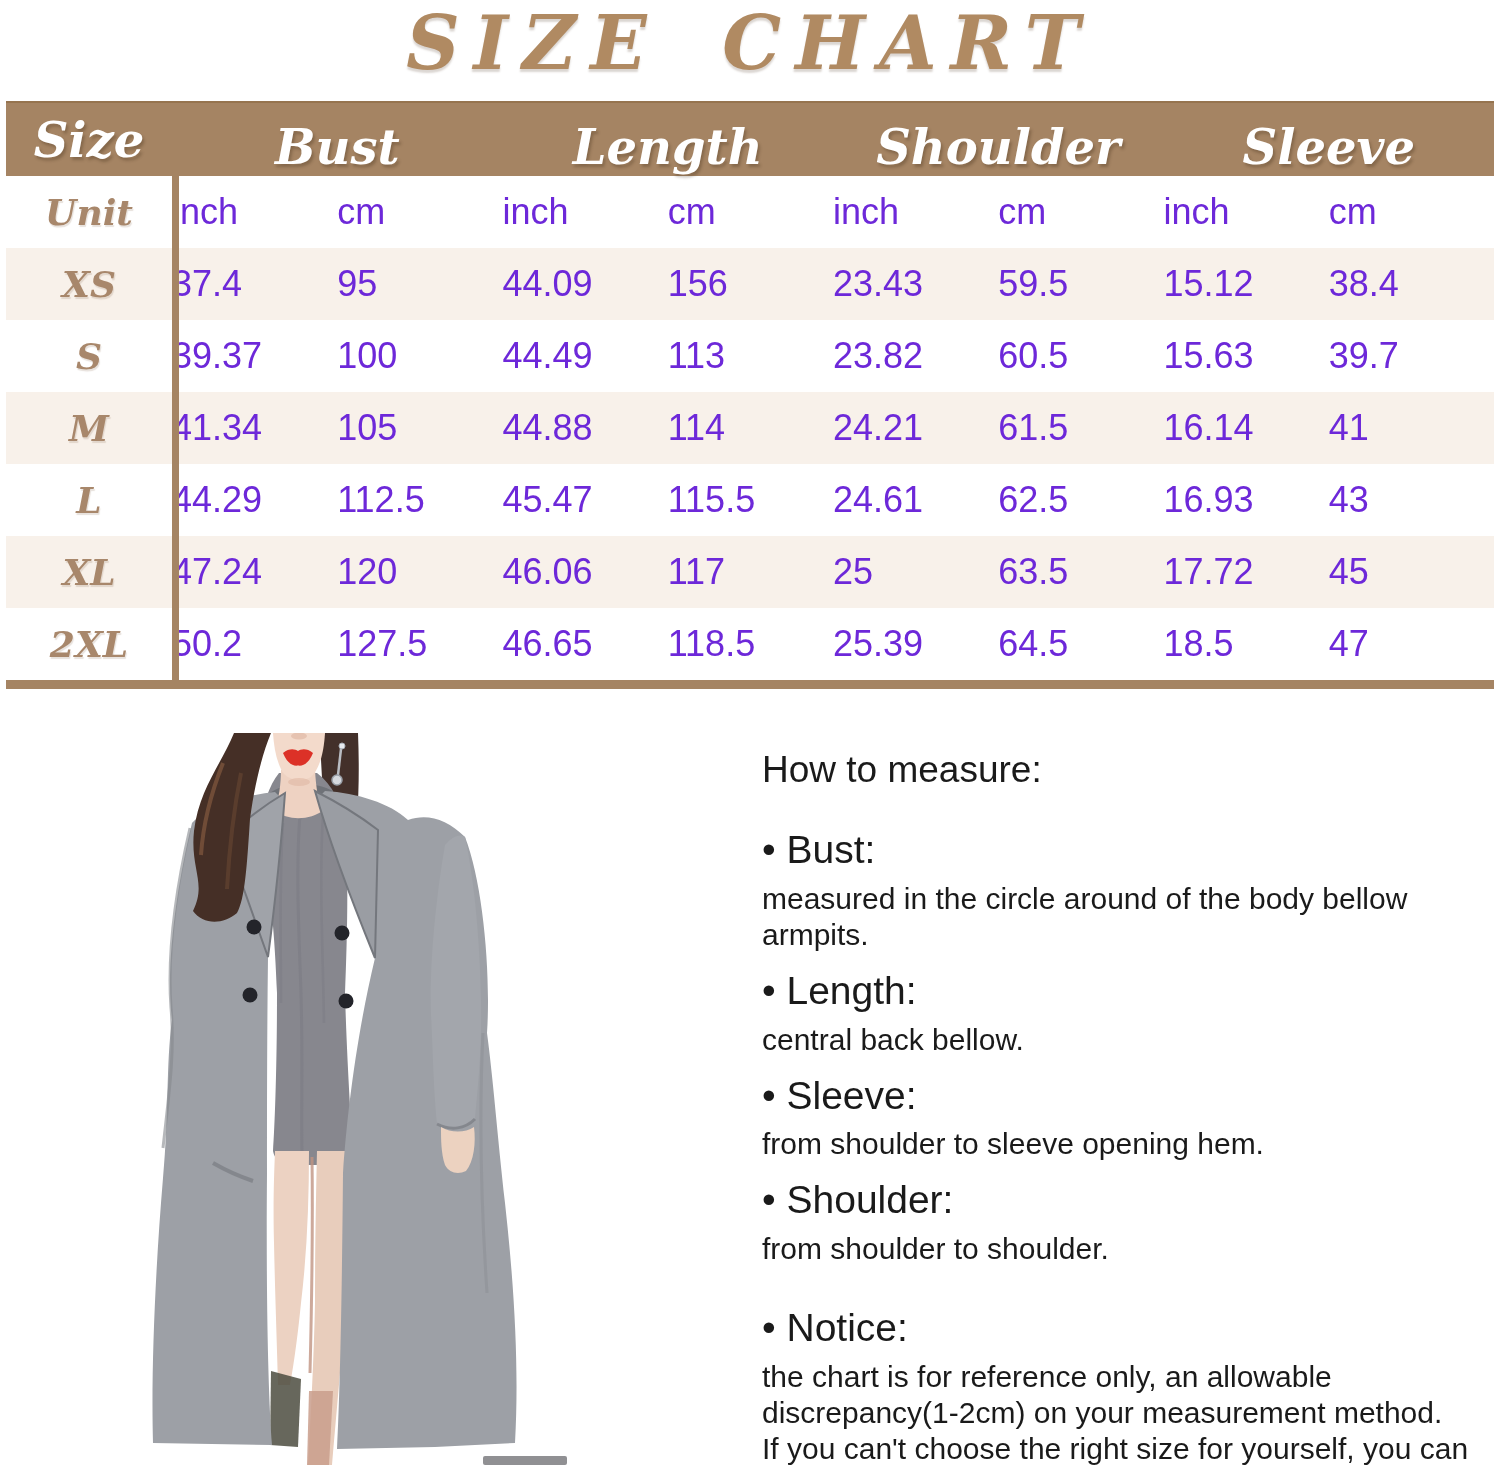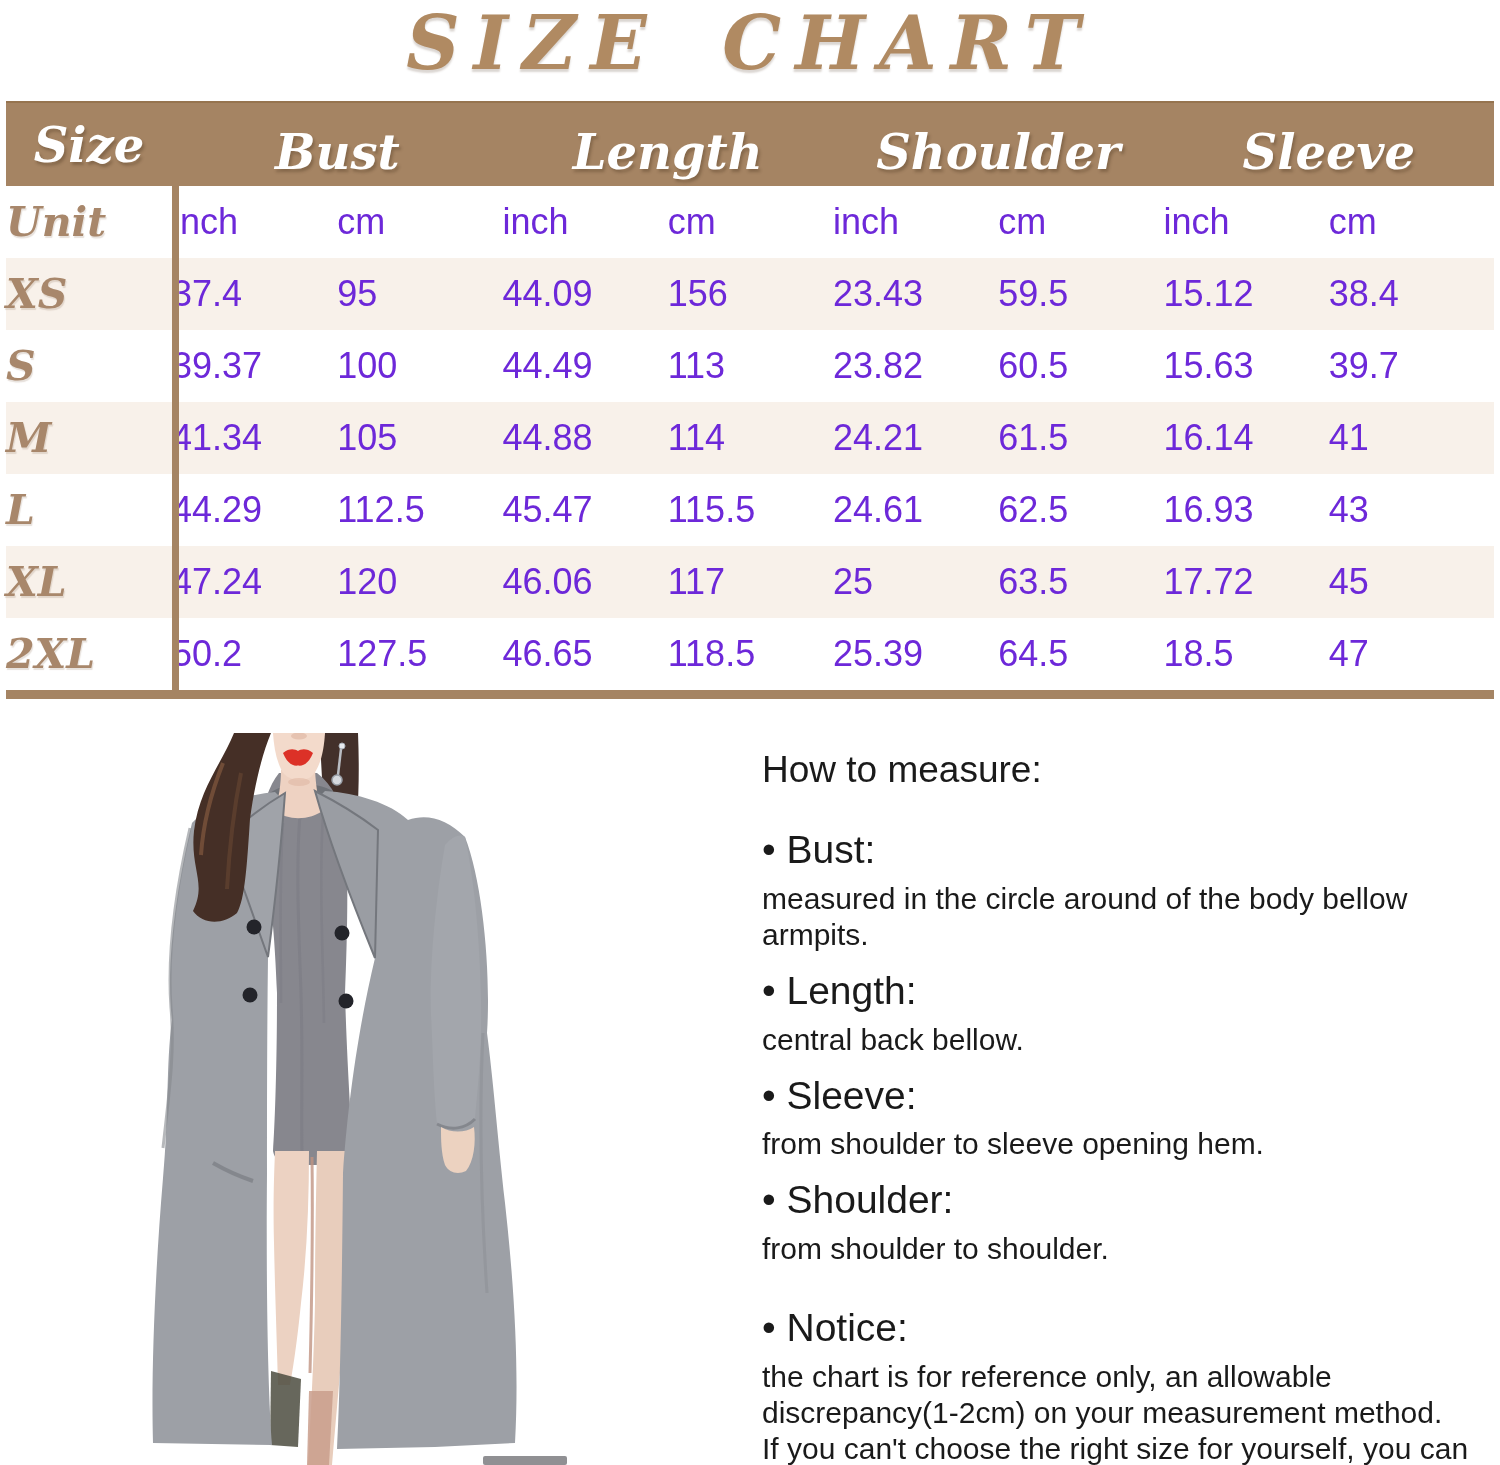--- a/index.html
+++ b/index.html
@@ -8,33 +8,33 @@
 
   
   .title{position:absolute;top:0px;left:0;right:0;text-align:center;
          font-family:"DejaVu Serif",serif;font-style:italic;font-weight:700;
          font-size:74px;letter-spacing:14px;word-spacing:22px;color:#b08a62;
          text-shadow:0 3px 2px rgba(90,70,50,0.22);}
 
   
   .size-table{position:absolute;left:6px;top:101px;width:1488px;
               border-bottom:9px solid #a58463;}
-  .thead{display:flex;height:85px;background:#a58463;align-items:center;
+  .thead{display:flex;height:75px;background:#a58463;align-items:center;
          border-top:2px solid #96744f;box-sizing:border-box;}
   .th{text-align:center;color:#ffffff;font-family:"DejaVu Serif",serif;
       font-weight:700;font-style:italic;font-size:48px;
       text-shadow:2px 3px 3px rgba(60,40,20,0.30);}
   .th.size{width:166px;}
   .th.pair{flex:1;margin-top:14px;}
   .tbody{position:relative;}
   .divider{position:absolute;left:166px;top:0;width:7px;height:100%;background:#a58463;}
   .trow{display:grid;grid-template-columns:166px repeat(8,1fr);height:72px;align-items:center;}
   .trow.cream{background:#f8f1ea;}
-  .tlabel{text-align:left;font-family:"DejaVu Serif",serif;font-weight:700;font-style:italic;
-          font-size:41px;color:#a8876b;text-shadow:1px 2px 1px rgba(120,90,60,0.18);}
+  .tlabel{text-align:center;font-family:"DejaVu Serif",serif;font-weight:700;font-style:italic;
+          font-size:36px;color:#a8876b;text-shadow:1px 2px 1px rgba(120,90,60,0.18);}
   .tnum{text-align:left;font-size:36px;color:#6d28d9;}
 
   
   .photo{position:absolute;left:95px;top:733px;width:610px;height:732px;}
 
   
   .guide{position:absolute;left:762px;top:748px;width:724px;color:#1a1a1a;}
   .g-head{font-size:37px;line-height:1.2;margin:0 0 33px 0;font-weight:400;}
   .g-item{margin:0 0 13px 0;}
   .g-item.notice{margin-top:36px;}

